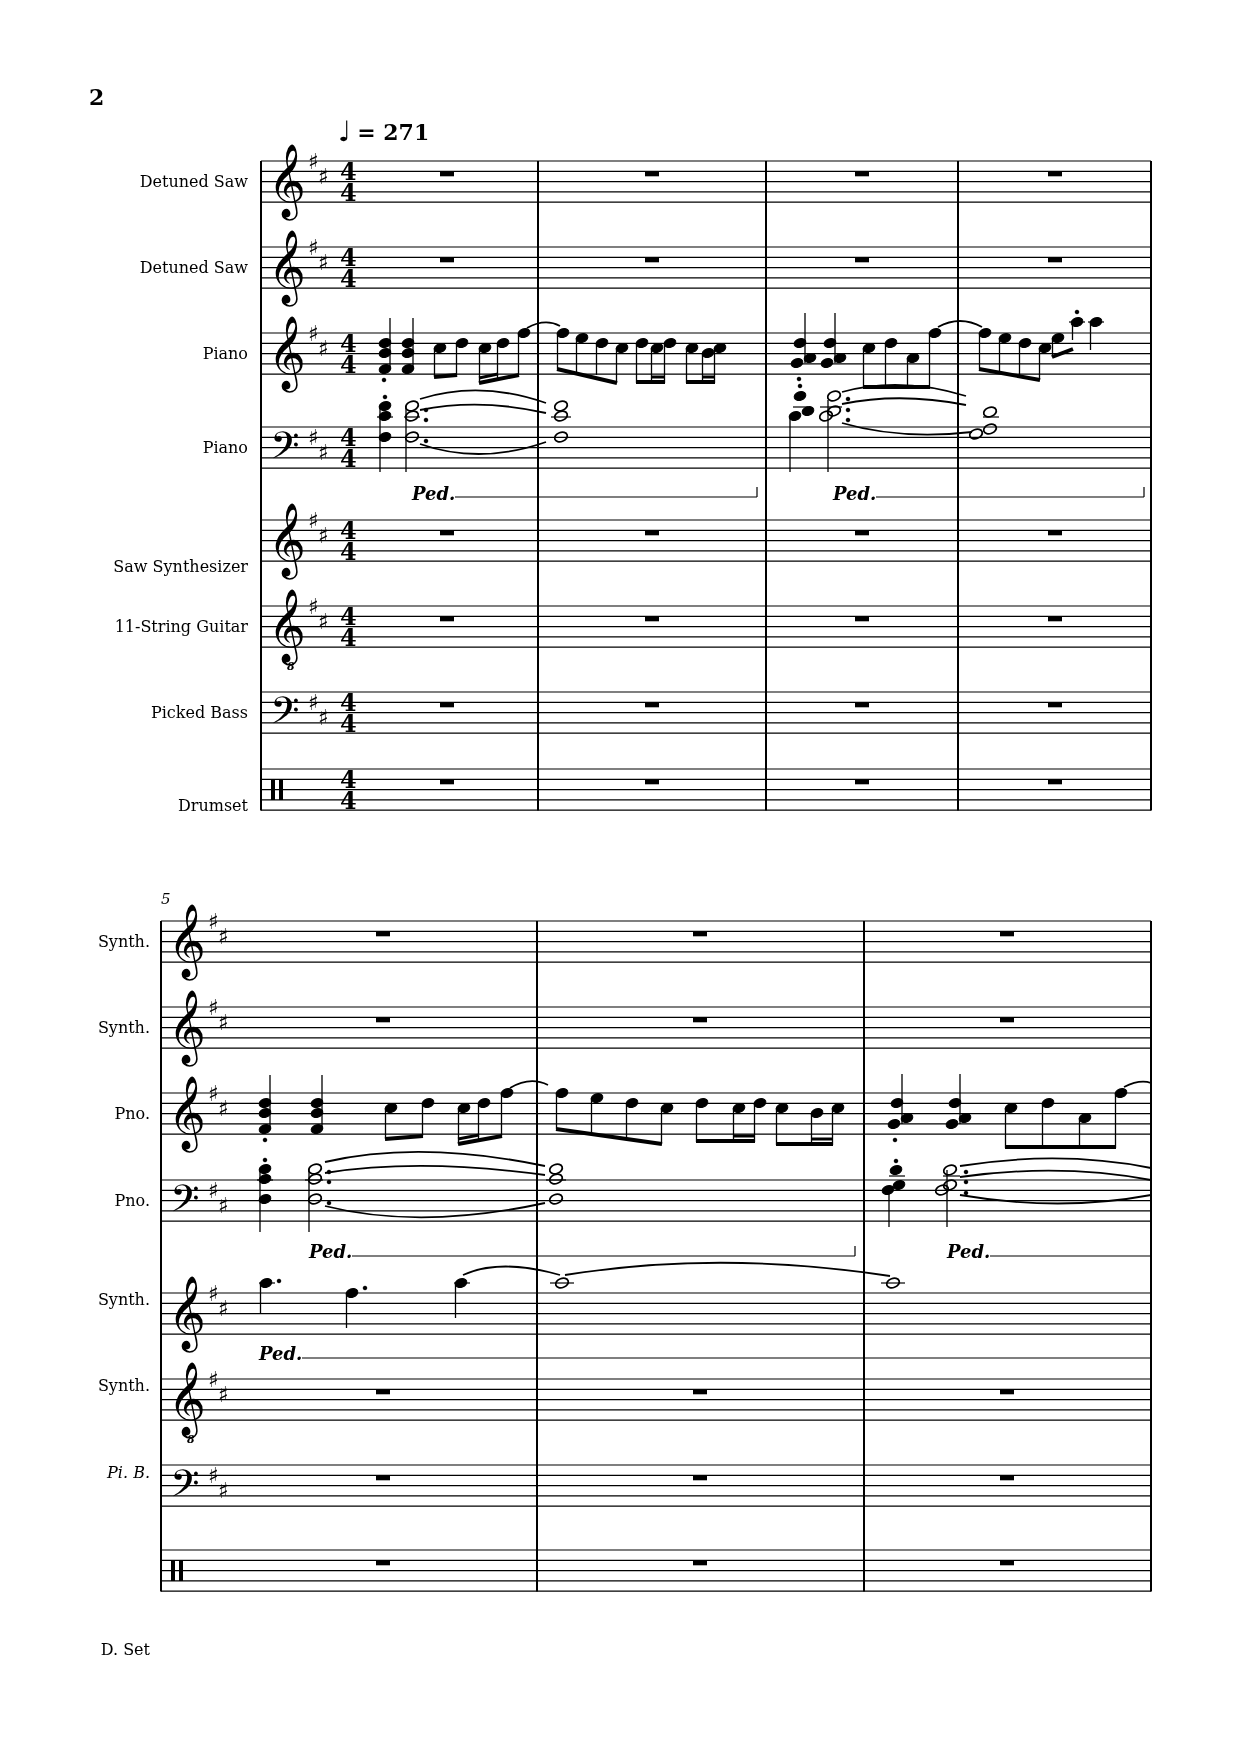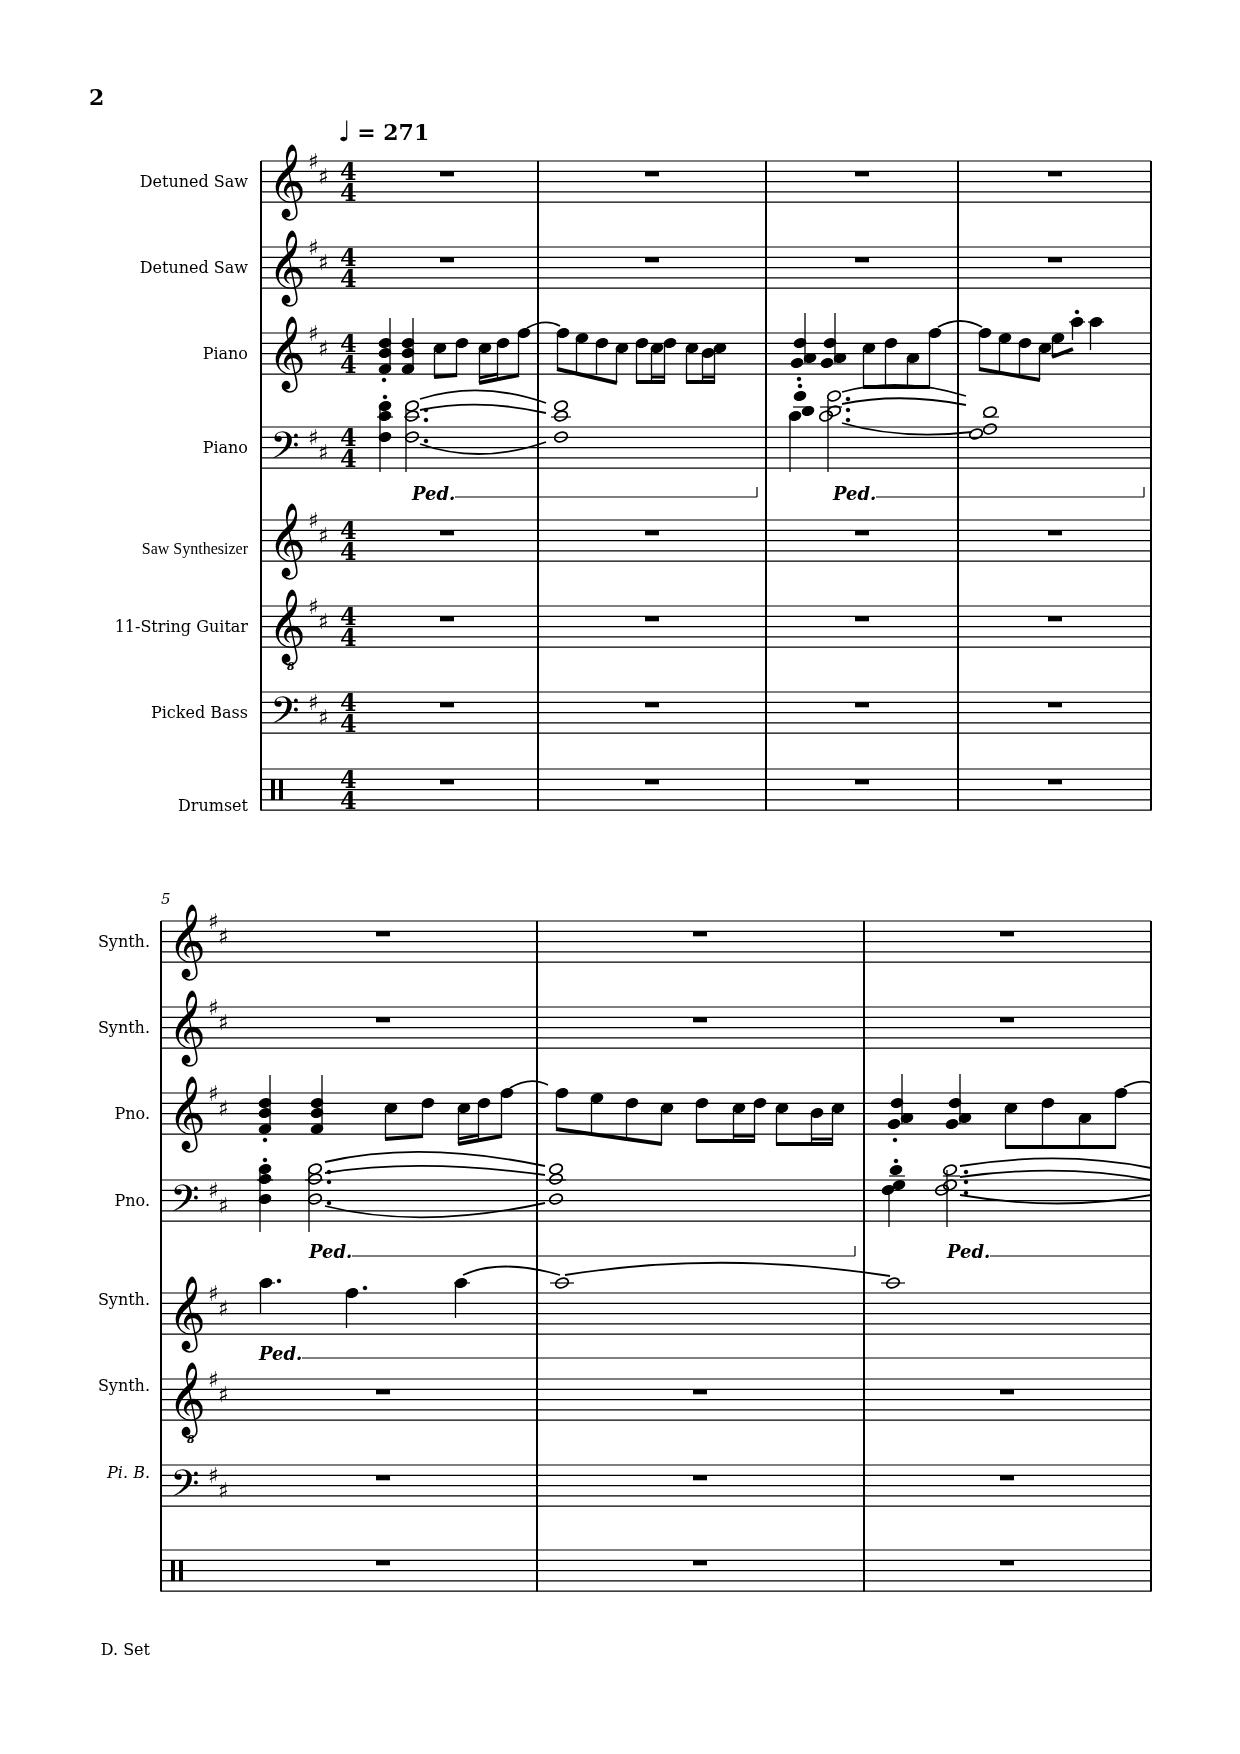--- a/index.html
+++ b/index.html
@@ -18,21 +18,21 @@
 <div class="page-num">2</div>
 <div class="tempo">
   <span class="note-glyph">♩</span>
   <span>= 271</span>
 </div>
 
 <div class="instr-label" style="right:992px; top:172px;">Detuned Saw</div>
 <div class="instr-label" style="right:992px; top:258px;">Detuned Saw</div>
 <div class="instr-label" style="right:992px; top:344px;">Piano</div>
 <div class="instr-label" style="right:992px; top:438px;">Piano</div>
-<div class="instr-label" style="right:992px; top:540px;font-family:Liberation Serif, serif;">Saw Synthesizer</div>
+<div class="instr-label" style="right:992px; top:557px;">Saw Synthesizer</div>
 <div class="instr-label" style="right:992px; top:617px;">11-String Guitar</div>
 <div class="instr-label" style="right:992px; top:703px;">Picked Bass</div>
 <div class="instr-label" style="right:992px; top:780px;margin-top:16px;">Drumset</div>
 
 <div class="measure-num" style="left:161px; top:890px;">5</div>
 <div class="instr-label" style="right:1090px; top:932px;">Synth.</div>
 <div class="instr-label" style="right:1090px; top:1018px;">Synth.</div>
 <div class="instr-label" style="right:1090px; top:1104px;">Pno.</div>
 <div class="instr-label" style="right:1090px; top:1191px;">Pno.</div>
 <div class="instr-label" style="right:1090px; top:1290px;">Synth.</div>

